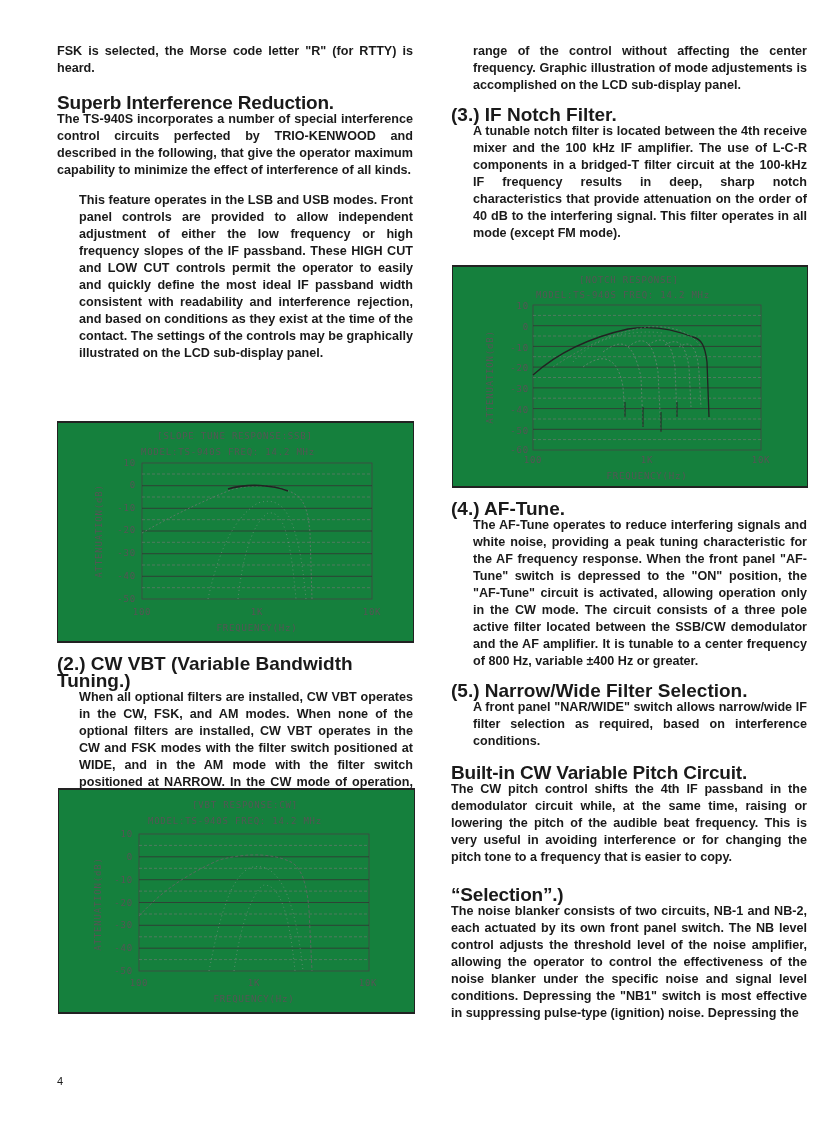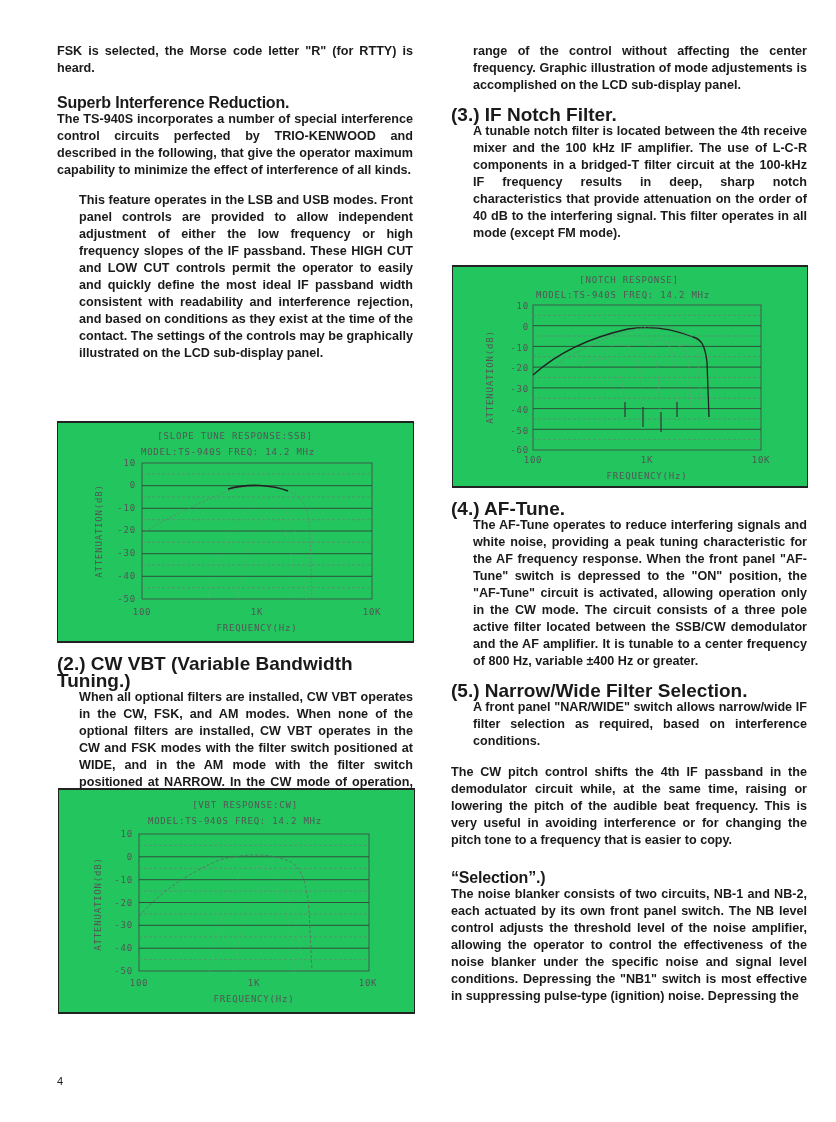--- a/index.html
+++ b/index.html
@@ -1,23 +1,23 @@
 <!DOCTYPE html>
 <html><head>
 <meta charset="utf-8">
 <style>
   html, body { margin:0; padding:0; background:#ffffff; }
   body { width:836px; height:1122px; position:relative; overflow:hidden;
          font-family:"Liberation Sans", sans-serif; color:#1a1a1a; }
   .col { position:absolute; font-size:12.6px; line-height:17px; }
   .col p { margin:0; text-align:justify;font-weight:bold; }
-  .h2 { font-weight:bold; font-size:16px; line-height:17px; margin:0; letter-spacing:-0.2px; }
+  .h2 { font-weight:bold; font-size:19px; line-height:17px; margin:0; letter-spacing:-0.2px; }
   .h3 { font-weight:bold; font-size:19px; line-height:17px; margin:0; }
   .indent { padding-left:22px; }
-  .chartbox { position:absolute; border:1px solid #222; border-top:2px solid #222; border-bottom:2px solid #222; background:#22c55e; }
+  .chartbox { position:absolute; border:1px solid #222; border-top:2px solid #222; border-bottom:2px solid #222; background:#15803d; }
   .chartbox svg { position:absolute; left:0; top:0; }
   .lcd { font-family:"DejaVu Sans Mono", monospace; fill:#555; font-size:9px; letter-spacing:0.8px; }
   .pagenum { position:absolute; left:57px; top:1075px; font-size:11px; }
 </style>
 </head>
 <body>
 
 <div class="col" style="left:57px; top:43px; width:356px;">
   <p>FSK is selected, the Morse code letter "R" (for RTTY) is heard.</p>
   <div style="height:17px"></div>
@@ -193,19 +193,20 @@
   </svg>
 </div>
 
 <div class="col" style="left:451px; top:500px; width:356px;">
   <div class="h3">(4.) AF-Tune.</div>
   <p class="indent">The AF-Tune operates to reduce interfering signals and white noise, providing a peak tuning characteristic for the AF frequency response. When the front panel "AF-Tune" switch is depressed to the "ON" position, the "AF-Tune" circuit is activated, allowing operation only in the CW mode. The circuit consists of a three pole active filter located between the SSB/CW demodulator and the AF amplifier. It is tunable to a center frequency of 800 Hz, variable ±400 Hz or greater.</p>
   <div style="height:12px"></div>
   <div class="h3">(5.) Narrow/Wide Filter Selection.</div>
   <p class="indent">A front panel "NAR/WIDE" switch allows narrow/wide IF filter selection as required, based on interference conditions.</p>
   <div style="height:14px"></div>
+  <div class="h2">Built-in CW Variable Pitch Circuit.</div>
   <p>The CW pitch control shifts the 4th IF passband in the demodulator circuit while, at the same time, raising or lowering the pitch of the audible beat frequency. This is very useful in avoiding interference or for changing the pitch tone to a frequency that is easier to copy.</p>
   <div style="height:20px"></div>
   <div class="h2">“Selection”.)</div>
   <p>The noise blanker consists of two circuits, NB-1 and NB-2, each actuated by its own front panel switch. The NB level control adjusts the threshold level of the noise amplifier, allowing the operator to control the effectiveness of the noise blanker under the specific noise and signal level conditions. Depressing the "NB1" switch is most effective in suppressing pulse-type (ignition) noise. Depressing the</p>
 </div>
 
 <div class="pagenum">4</div>
 
 </body></html>

